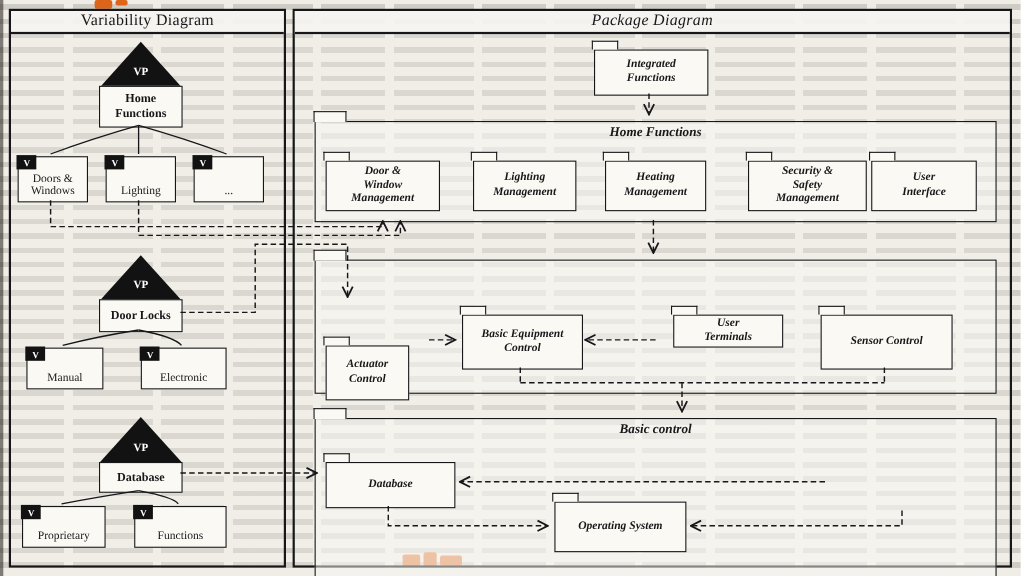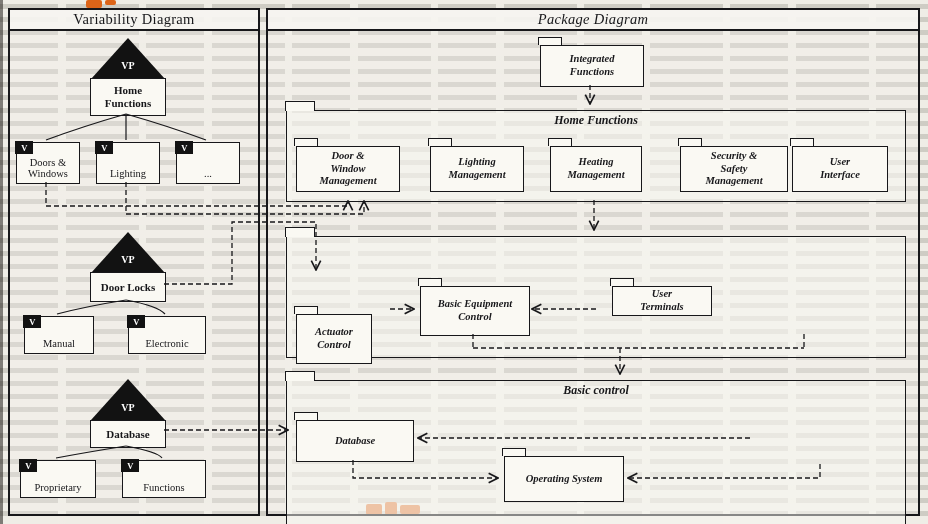--- a/index.html
+++ b/index.html
@@ -155,20 +155,24 @@
       <div class="pkg-body">Actuator Control</div>
     </div>
     <div class="pkg" style="left:152px;top:276px;width:110px;height:50px;">
       <div class="pkg-tab"></div>
       <div class="pkg-body">Basic Equipment Control</div>
     </div>
     <div class="pkg" style="left:330px;top:276px;width:100px;height:30px;margin-left:14px;">
       <div class="pkg-tab"></div>
       <div class="pkg-body">User Terminals</div>
     </div>
+    <div class="pkg" style="left:478px;top:276px;width:120px;height:50px;">
+      <div class="pkg-tab"></div>
+      <div class="pkg-body">Sensor Control</div>
+    </div>
 
     <div class="cpkg" style="left:18px;top:370px;width:620px;height:151px;">
       <div class="cpkg-tab"></div>
       <div class="cpkg-title">Basic control</div>
     </div>
     <div class="pkg" style="left:28px;top:410px;width:118px;height:42px;">
       <div class="pkg-tab"></div>
       <div class="pkg-body">Database</div>
     </div>
     <div class="pkg" style="left:236px;top:446px;width:120px;height:46px;">

